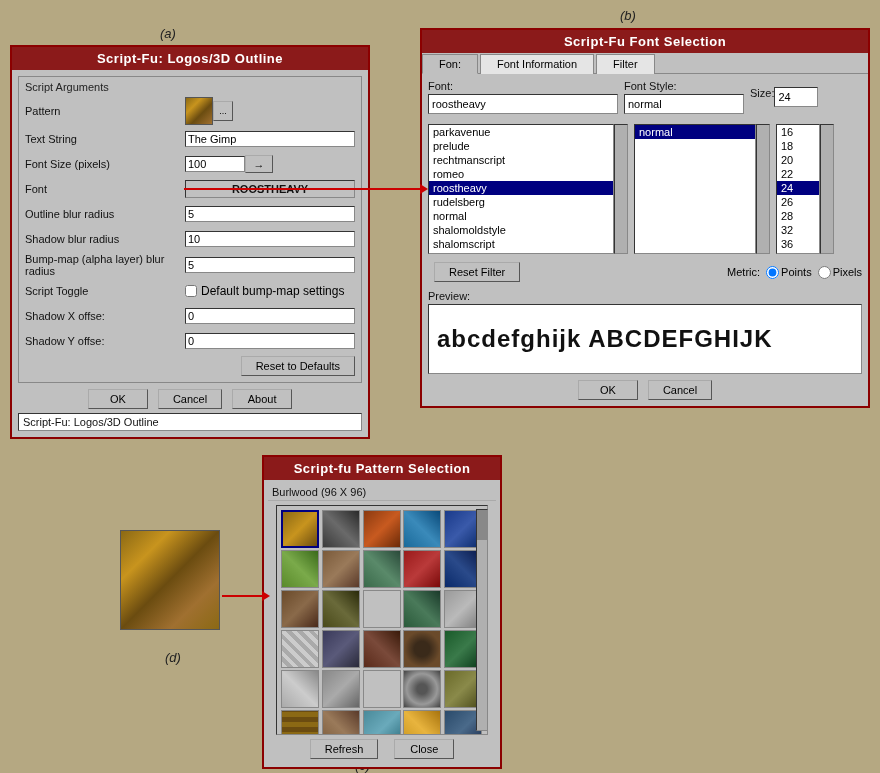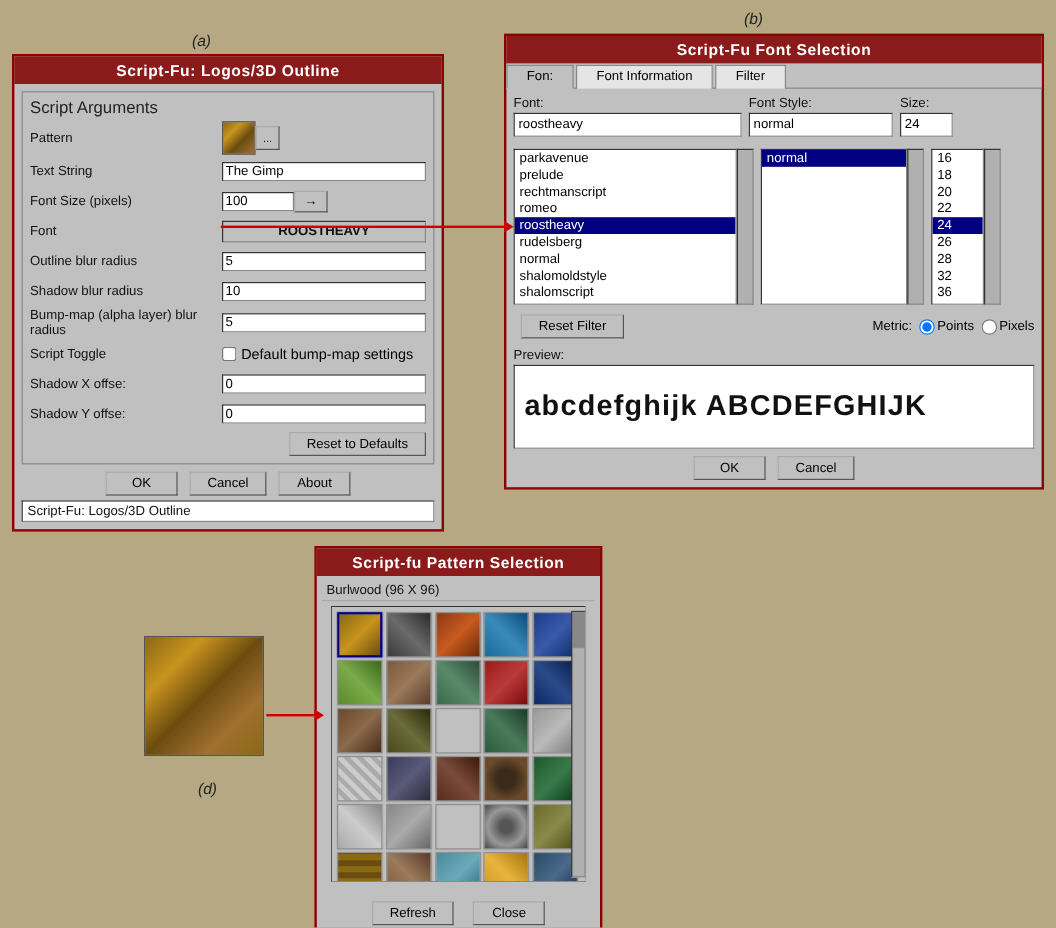--- a/index.html
+++ b/index.html
@@ -49,21 +49,21 @@
       width: 360px;
     }
 
     .script-args-group {
       border: 1px solid #888;
       padding: 4px 6px 6px;
       margin-bottom: 6px;
     }
 
     .script-args-legend {
-      font-size: 14px;
+      font-size: 11px;
       color: #222;
       margin-bottom: 4px;
     }
 
     .arg-row {
       display: flex;
       align-items: center;
       margin-bottom: 3px;
       min-height: 22px;
     }
@@ -512,21 +512,21 @@
   <div class="font-panel" style="flex-direction:column; padding:6px 6px 0;">
     <div style="display:flex; gap:6px; align-items:center;">
       <div style="display:flex; flex-direction:column;">
         <span class="col-label">Font:</span>
         <input type="text" class="font-name-input" value="roostheavy" style="">
       </div>
       <div style="display:flex; flex-direction:column;">
         <span class="col-label">Font Style:</span>
         <input type="text" class="font-style-input" value="normal" style="">
       </div>
-      <div style="display:flex; flex-direction:column;">
+      <div style="display:flex; flex-direction:row;">
         <span class="col-label">Size:</span>
         <input type="text" class="size-input" value="24" style="">
       </div>
     </div>
 
     <div style="display:flex; gap:6px; margin-top:4px; position:relative;">
 
       <div style="display:flex; position:relative; width:200px; height:130px;">
         <div class="font-listbox" style="width:186px; height:130px;">
           <div class="font-list-item">parkavenue</div>
@@ -637,18 +637,18 @@
         <div class="pattern-cell p28"></div>
         <div class="pattern-cell p29"></div>
         <div class="pattern-cell p30"></div>
       </div>
 
       <div style="position:absolute; right:4px; top:4px; bottom:4px; width:12px; background:#b0b0b0; border:1px inset #888;">
         <div style="width:100%; height:30px; background:#888; margin-top:0;"></div>
       </div>
     </div>
 
-    <div class="btn-row" style="margin-top:16px;gap:16px;">
+    <div class="btn-row" style="margin-top:4px;gap:16px;">
       <button class="btn">Refresh</button>
       <button class="btn">Close</button>
     </div>
   </div>
 </div>
 
 </body></html>

